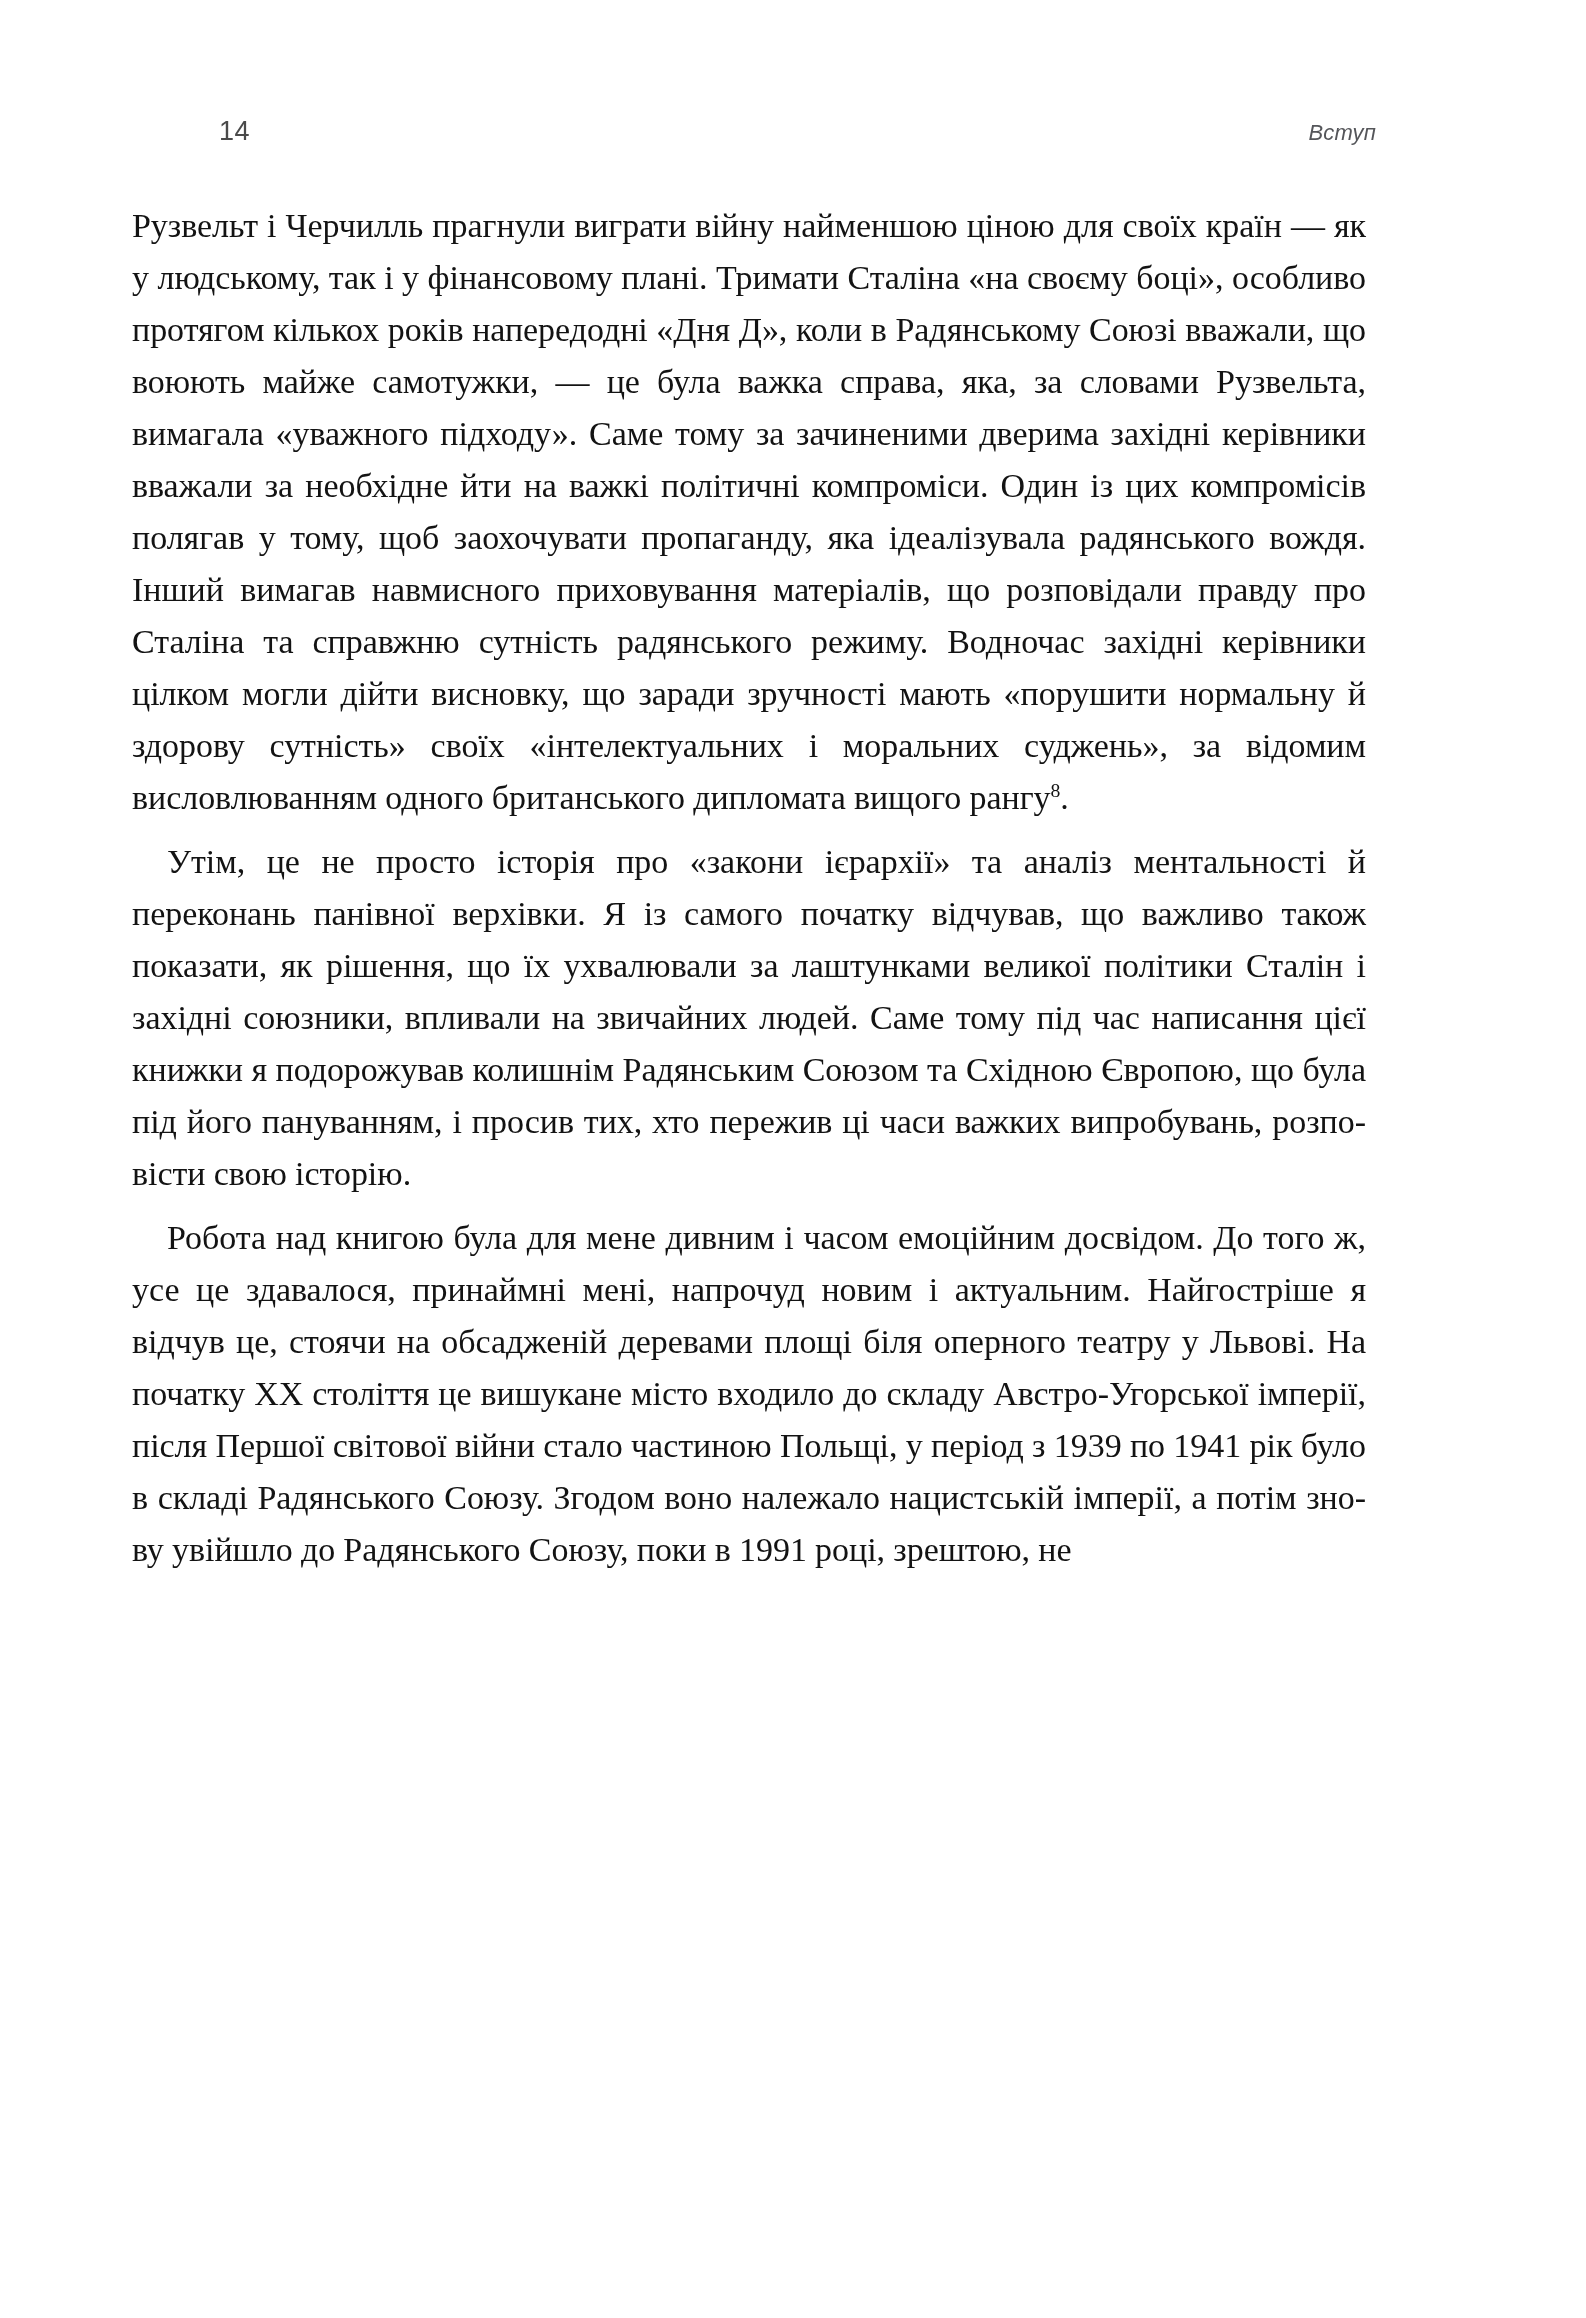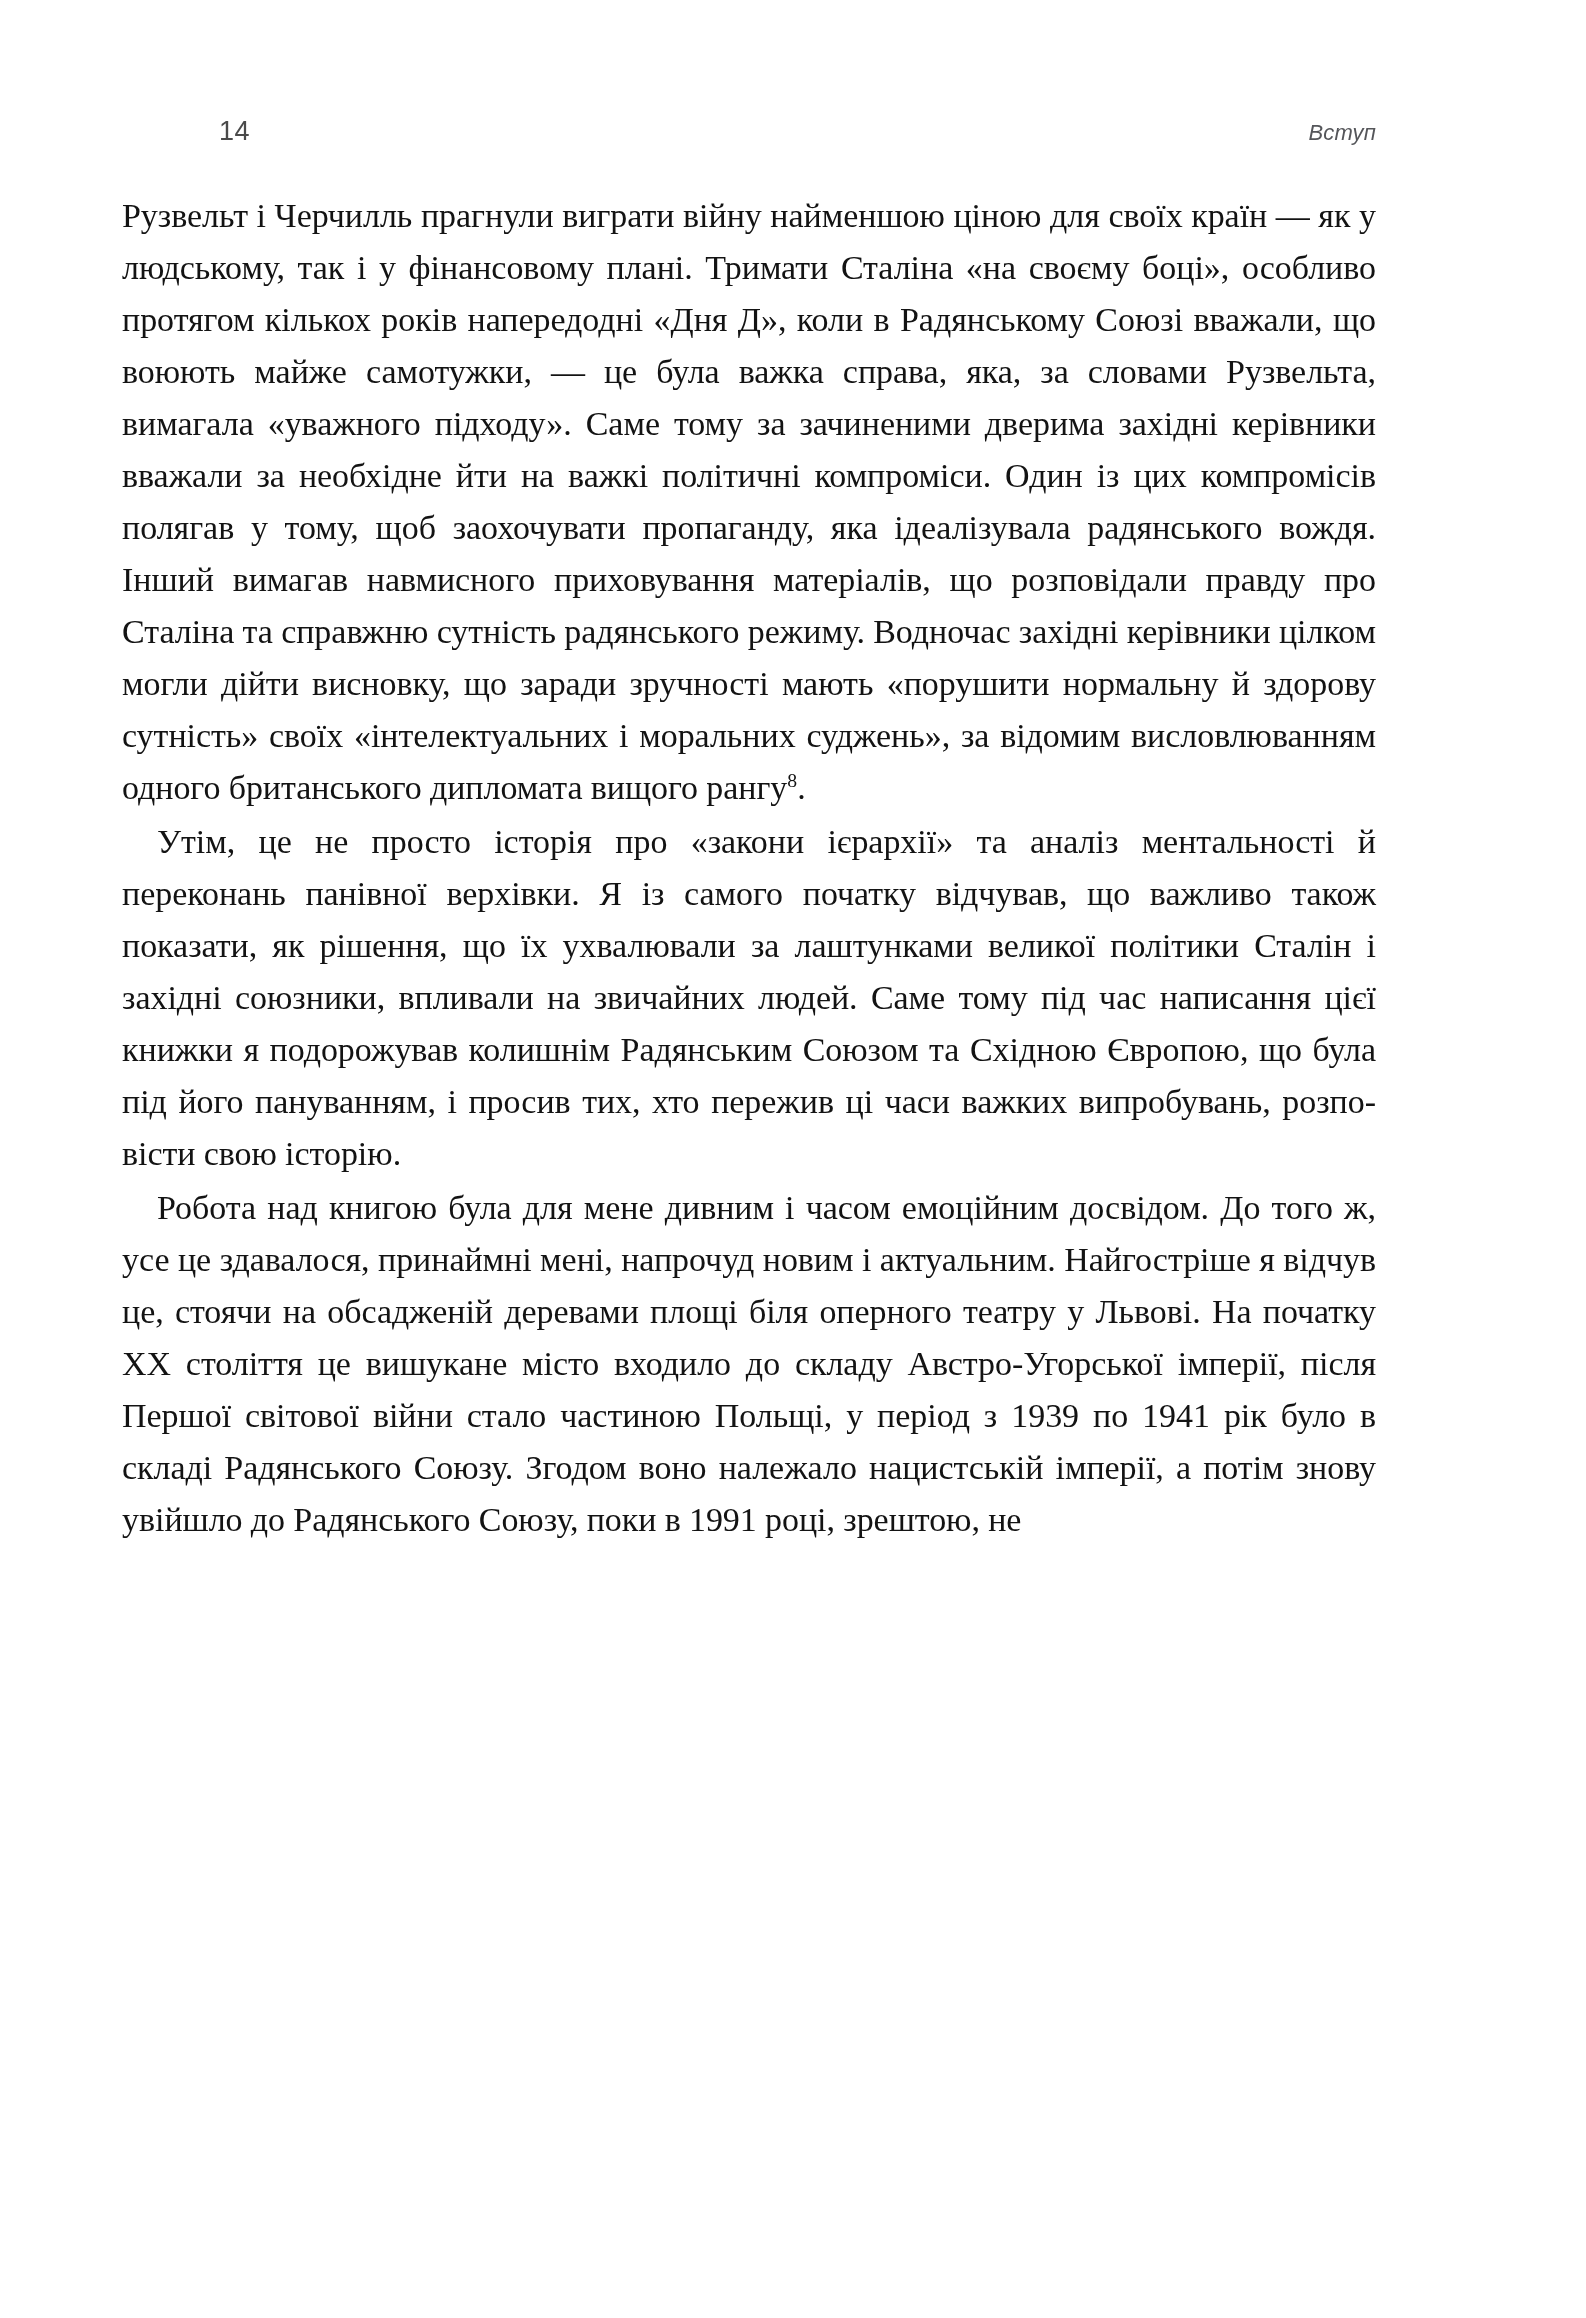--- a/index.html
+++ b/index.html
@@ -50,21 +50,21 @@
 
   
   .textblock {
     position: absolute;
     left: 120px;
     top: 188px;
     width: 1258px;
   }
 
   .para {
-    margin: 2px;
+    margin: 12px;
     font-size: 34px;
     line-height: 52px;
     color: #131313;
     text-align: justify;
     text-justify: inter-word;
     hyphens: manual;
     word-spacing: -0.2px;
     letter-spacing: -0.04px;
     font-weight: 400;
   }

